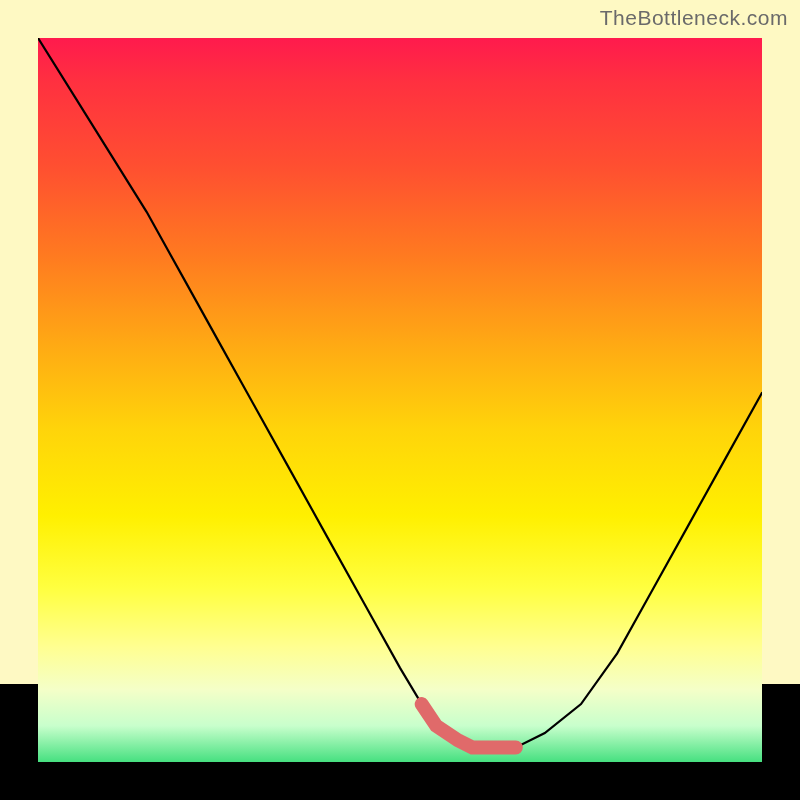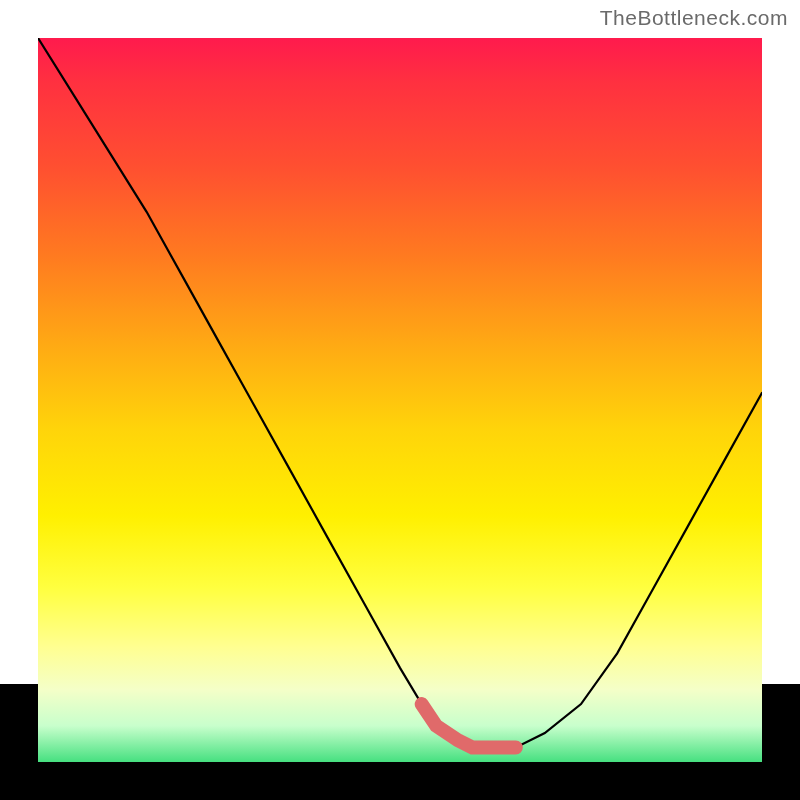--- a/index.html
+++ b/index.html
@@ -9,21 +9,21 @@
     height: 800px;
     background: #000;
     overflow: hidden;
   }
   .frame {
     position: absolute;
     left: 0;
     top: 0;
     width: 800px;
     height: 684px;
-    background: #ffffff;
+    background: #fef9c3;
   }
   .plot {
     position: absolute;
     left: 38px;
     top: 38px;
     width: 724px;
     height: 724px;
     overflow: hidden;
   }
   .gradient {

